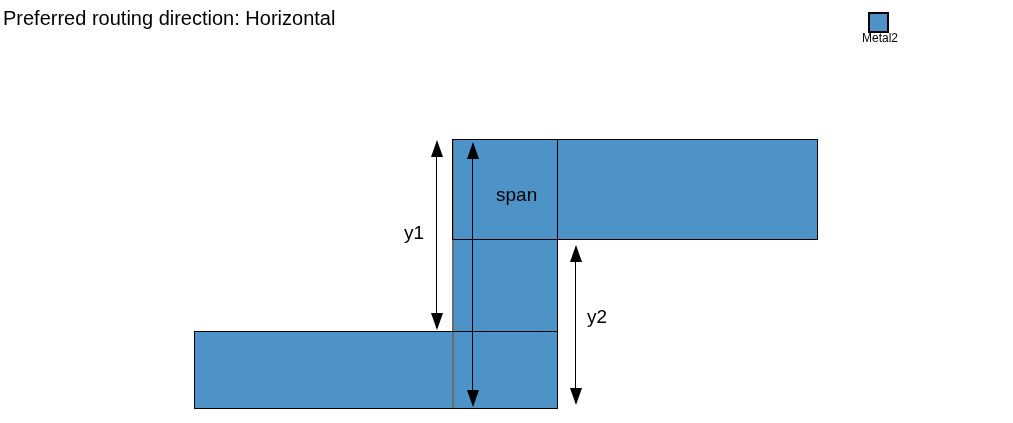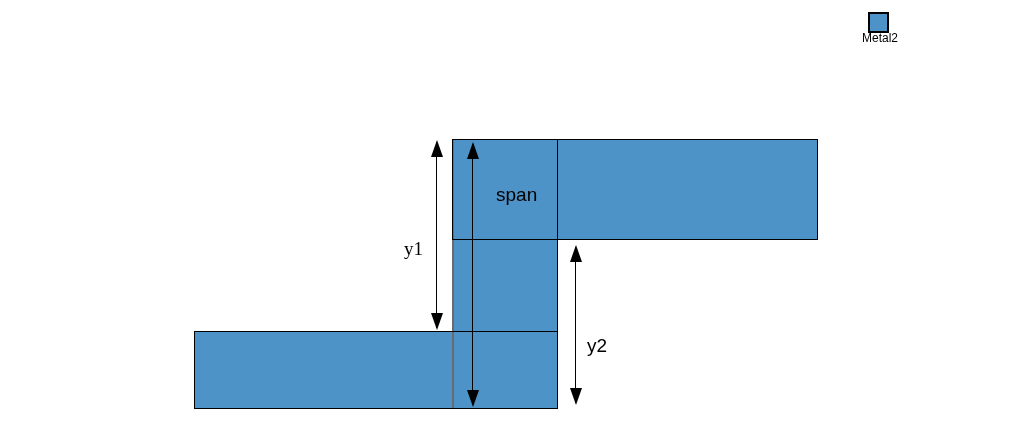--- a/index.html
+++ b/index.html
@@ -87,29 +87,30 @@
   #arrow-y1   { left: 431px; top: 140px; height: 190px; }
   #arrow-span { left: 467px; top: 142px; height: 265px; }
   #arrow-y2   { left: 570px; top: 245px; height: 160px; }
 
   .dim-label {
     font-size: 19px;
     line-height: 22px;
     z-index: 5;
     white-space: nowrap;
   }
-  #label-y1   { left: 404px; top: 238px; font-family: Liberation Serif, serif; }
+  #label-y1   { left: 404px; top: 222px; }
   #label-span { left: 486px; top: 184px; margin-left: 10px; }
-  #label-y2   { left: 587px; top: 306px; margin-top: 29px; }
+  #label-y2   { left: 587px; top: 306px; }
 </style>
 </head>
 <body>
 
 <div id="canvas">
 
+  <div id="title" class="abs">Preferred routing direction: Horizontal</div>
 
   <div id="legend-swatch" class="abs"></div>
   <div id="legend-label" class="abs">Metal2</div>
 
   <div id="fill-vertical" class="abs metal-fill"></div>
   <div id="fill-top-right" class="abs metal-fill"></div>
   <div id="fill-bottom-left" class="abs metal-fill"></div>
 
   <div id="outline-vertical" class="abs metal-outline"></div>
   <div id="outline-top-right" class="abs metal-outline"></div>

